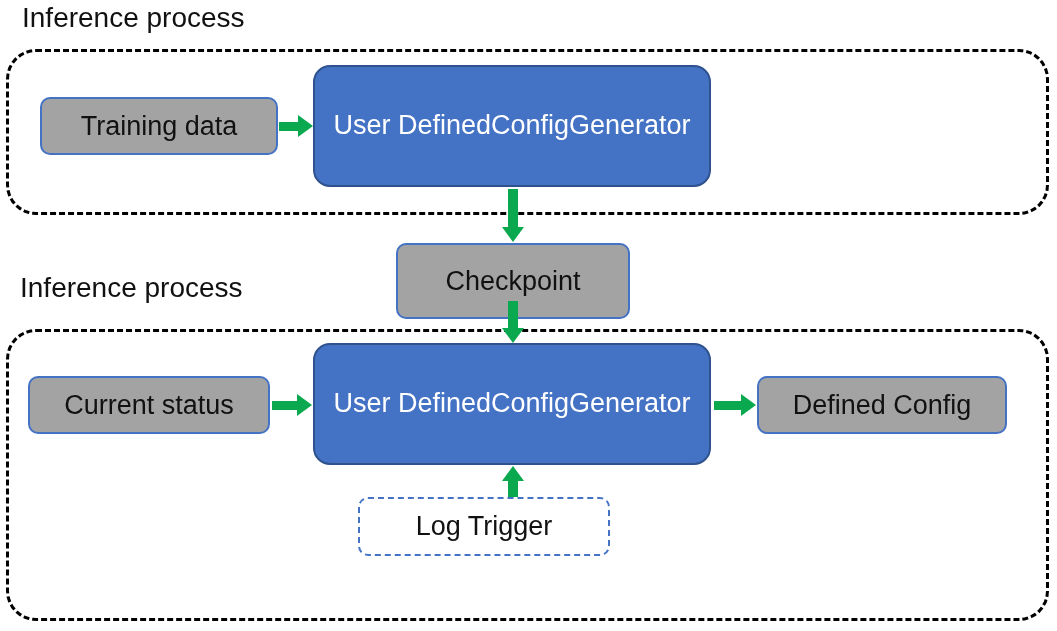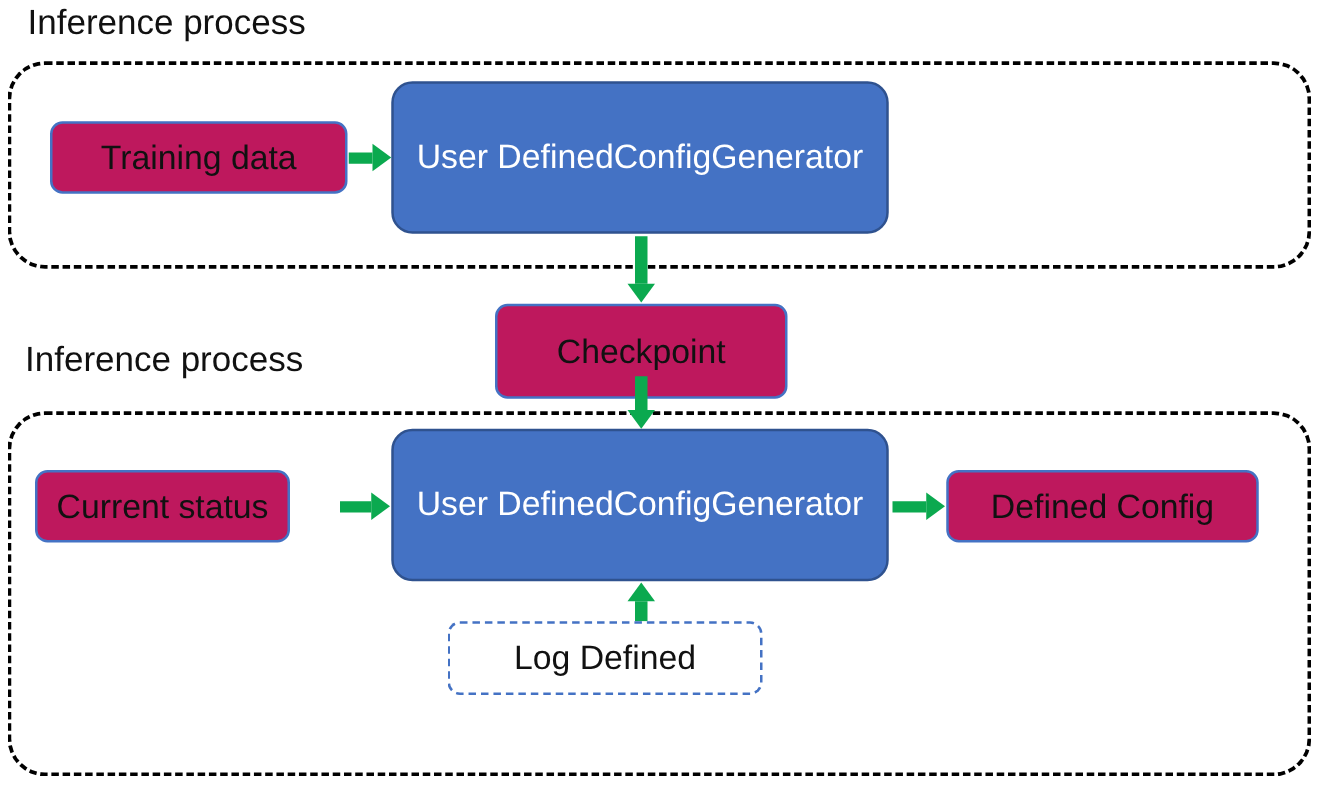--- a/index.html
+++ b/index.html
@@ -35,21 +35,21 @@
     position:absolute;
     display:flex;
     align-items:center;
     justify-content:center;
     text-align:center;
     font-size:27px;
     box-sizing:border-box;
     white-space:nowrap;
   }
   .white-box{
-    background:#be185d;
+    background:#a3a3a3;
     border:2px solid var(--box-border);
     border-radius:10px;
     color:var(--text-dark);
   }
   .blue-box{
     background:var(--node-fill);
     border:2px solid var(--node-border);
     border-radius:17px;
     color:var(--text-light);
     flex-direction:row;
@@ -88,21 +88,21 @@
   .arrow-up .shaft{flex:1;width:10px;background:var(--arrow-green);}
 
   
   #lbl-training{left:22px;top:2px;}
   #lbl-inference{left:20px;top:272px;}
   #container-training{left:6px;top:49px;width:1037px;height:160px;}
   #container-inference{left:6px;top:329px;width:1037px;height:286px;}
   #box-training-data{left:40px;top:97px;width:238px;height:58px;}
   #box-generator-training{left:313px;top:65px;width:398px;height:122px;}
   #box-checkpoint{left:396px;top:243px;width:234px;height:76px;}
-  #box-current-status{left:28px;top:376px;width:204px;height:58px;}
+  #box-current-status{left:28px;top:376px;width:242px;height:58px;}
   #box-generator-inference{left:313px;top:343px;width:398px;height:122px;}
   #box-output-config{left:757px;top:376px;width:250px;height:58px;}
   #box-log-trigger{left:358px;top:497px;width:252px;height:59px;z-index:2;}
   #box-clock-trigger{left:431px;top:547px;width:261px;height:58px;z-index:3;}
   #arrow-1{left:279px;top:115px;width:34px;height:22px;}
   #arrow-2{left:502px;top:189px;width:22px;height:53px;z-index:1;}
   #arrow-3{left:502px;top:301px;width:22px;height:42px;z-index:1;}
   #arrow-4{left:272px;top:394px;width:40px;height:22px;}
   #arrow-5{left:714px;top:394px;width:42px;height:22px;}
   #arrow-6{left:502px;top:466px;width:22px;height:31px;z-index:1;}
@@ -170,17 +170,17 @@
   <div id="box-output-config" class="node white-box">
     <span>Defined Config</span>
   </div>
 
   <div id="arrow-6" class="arrow arrow-up">
     <div class="head"></div>
     <div class="shaft"></div>
   </div>
 
   <div id="box-log-trigger" class="node trigger-box">
-    <span>Log Defined</span>
+    <span>Log Trigger</span>
   </div>
 
 
 </div>
 
 </body></html>

